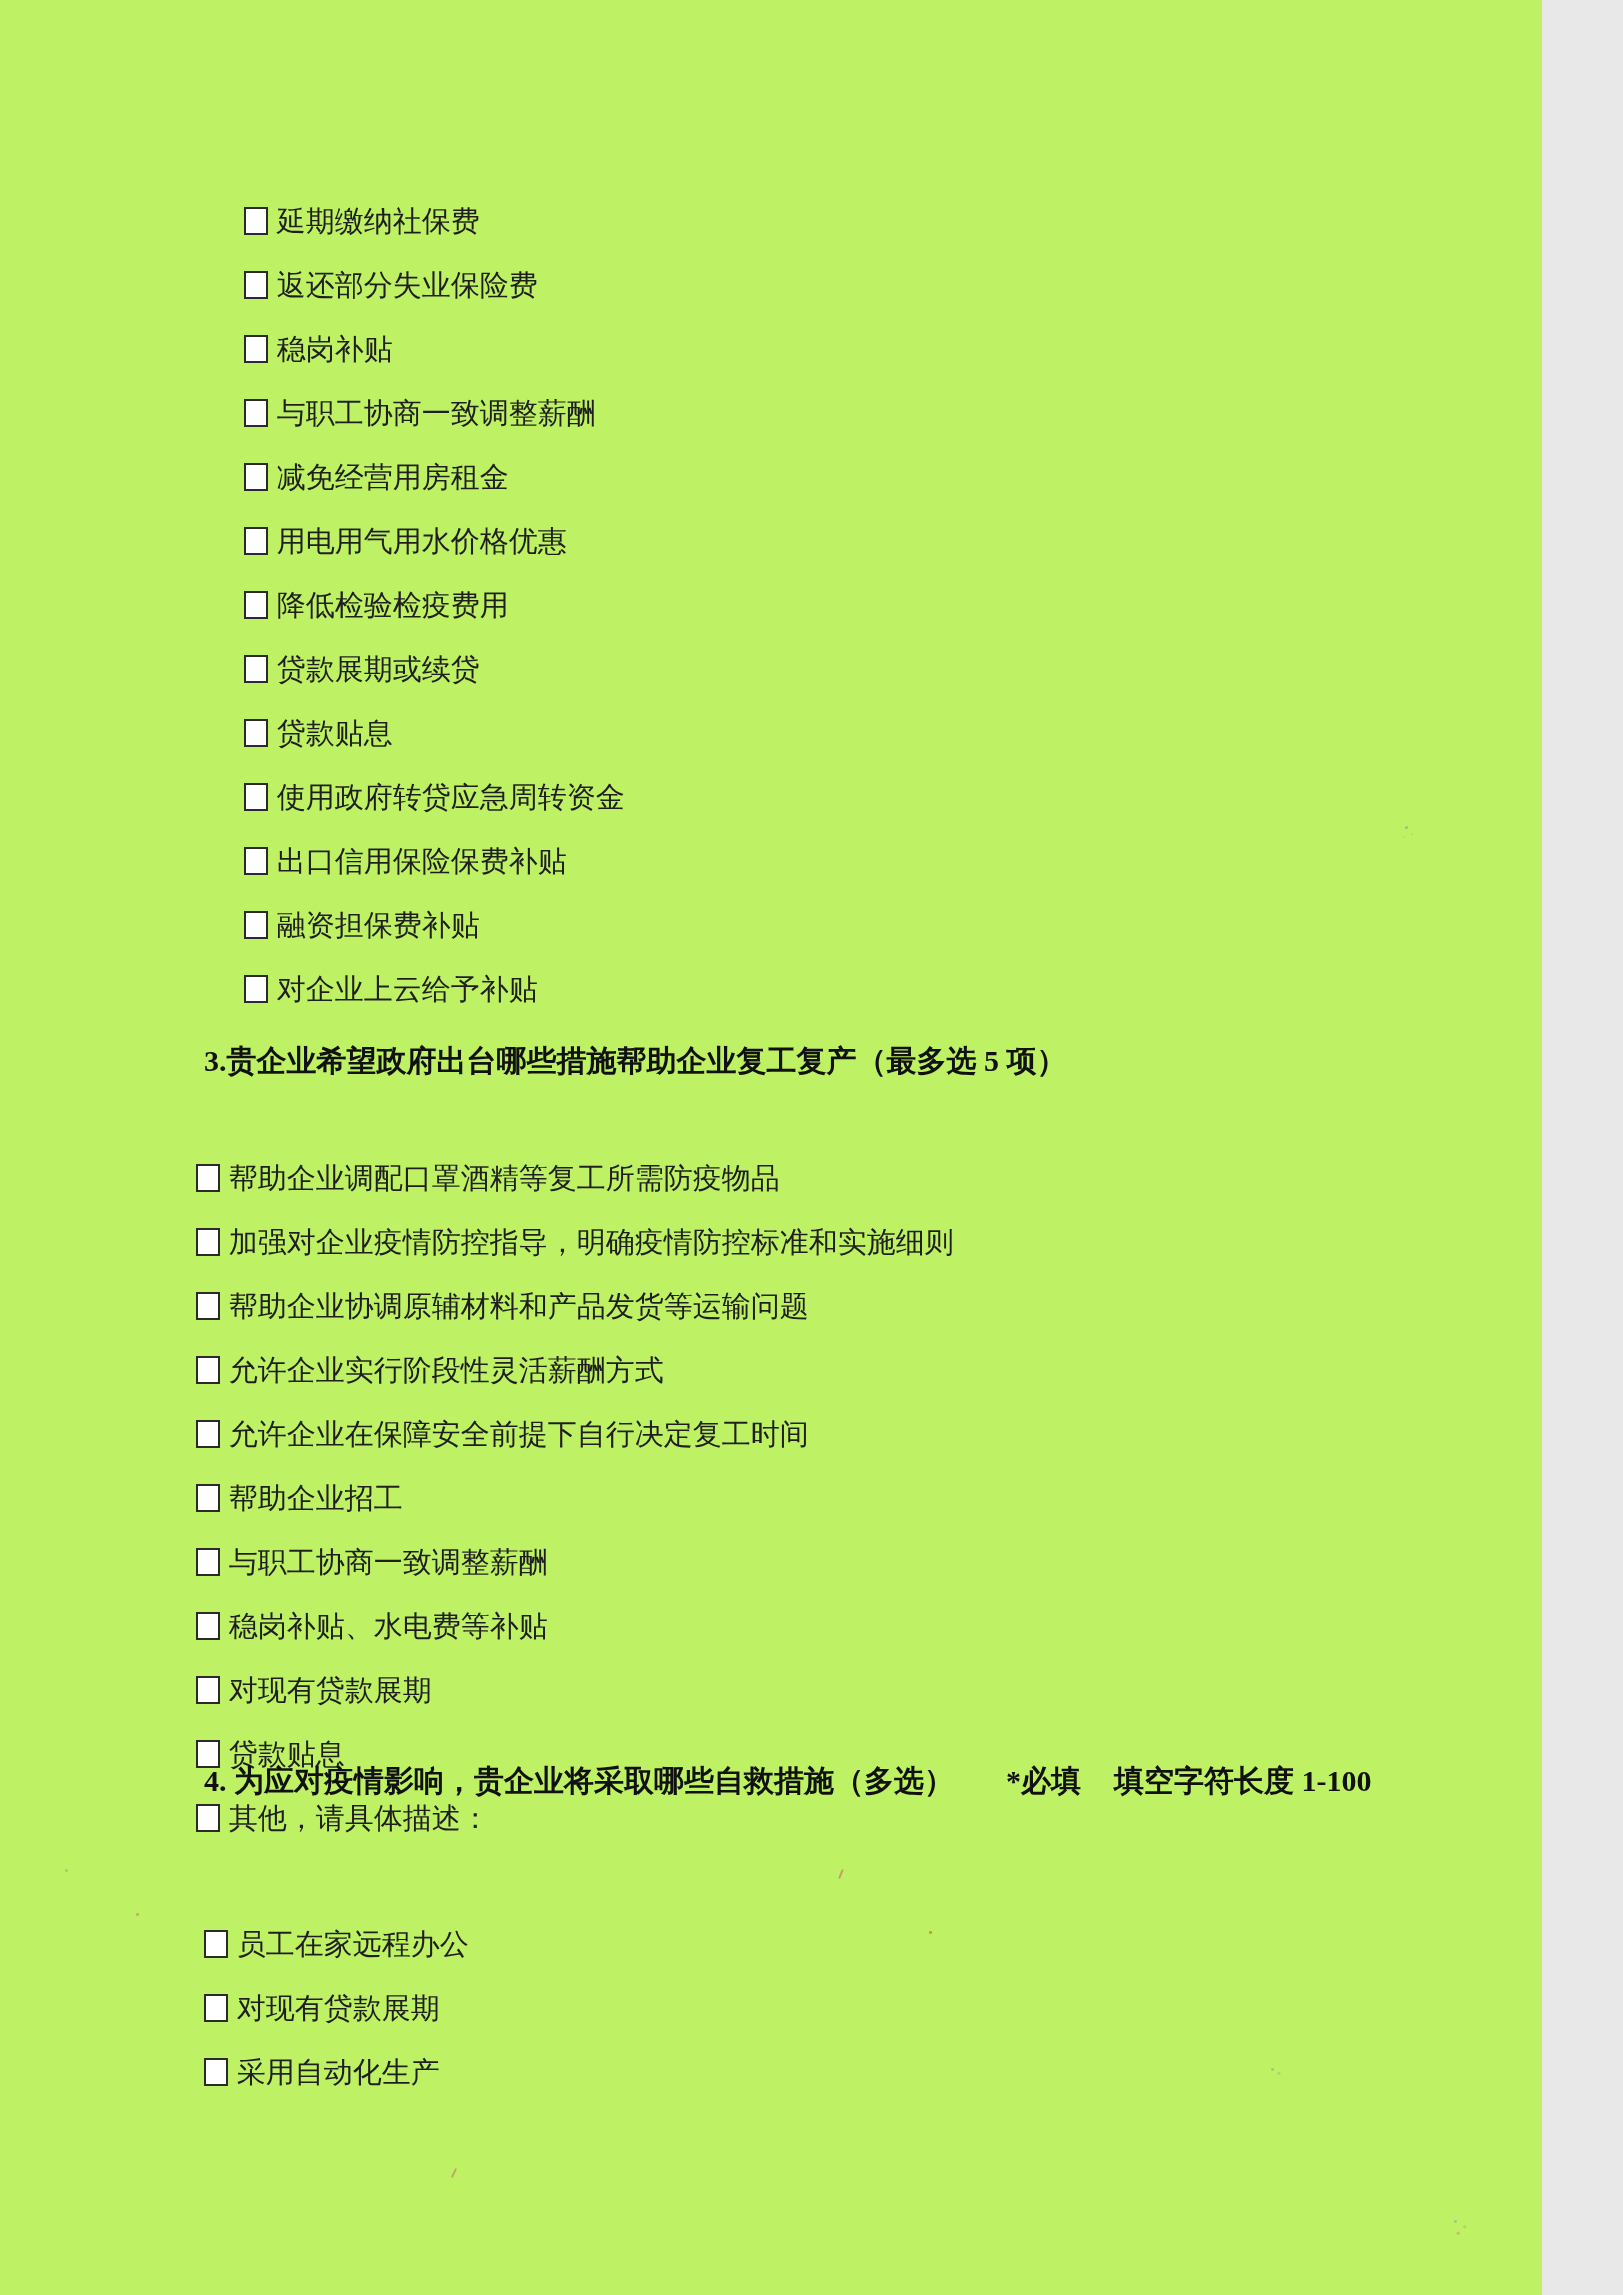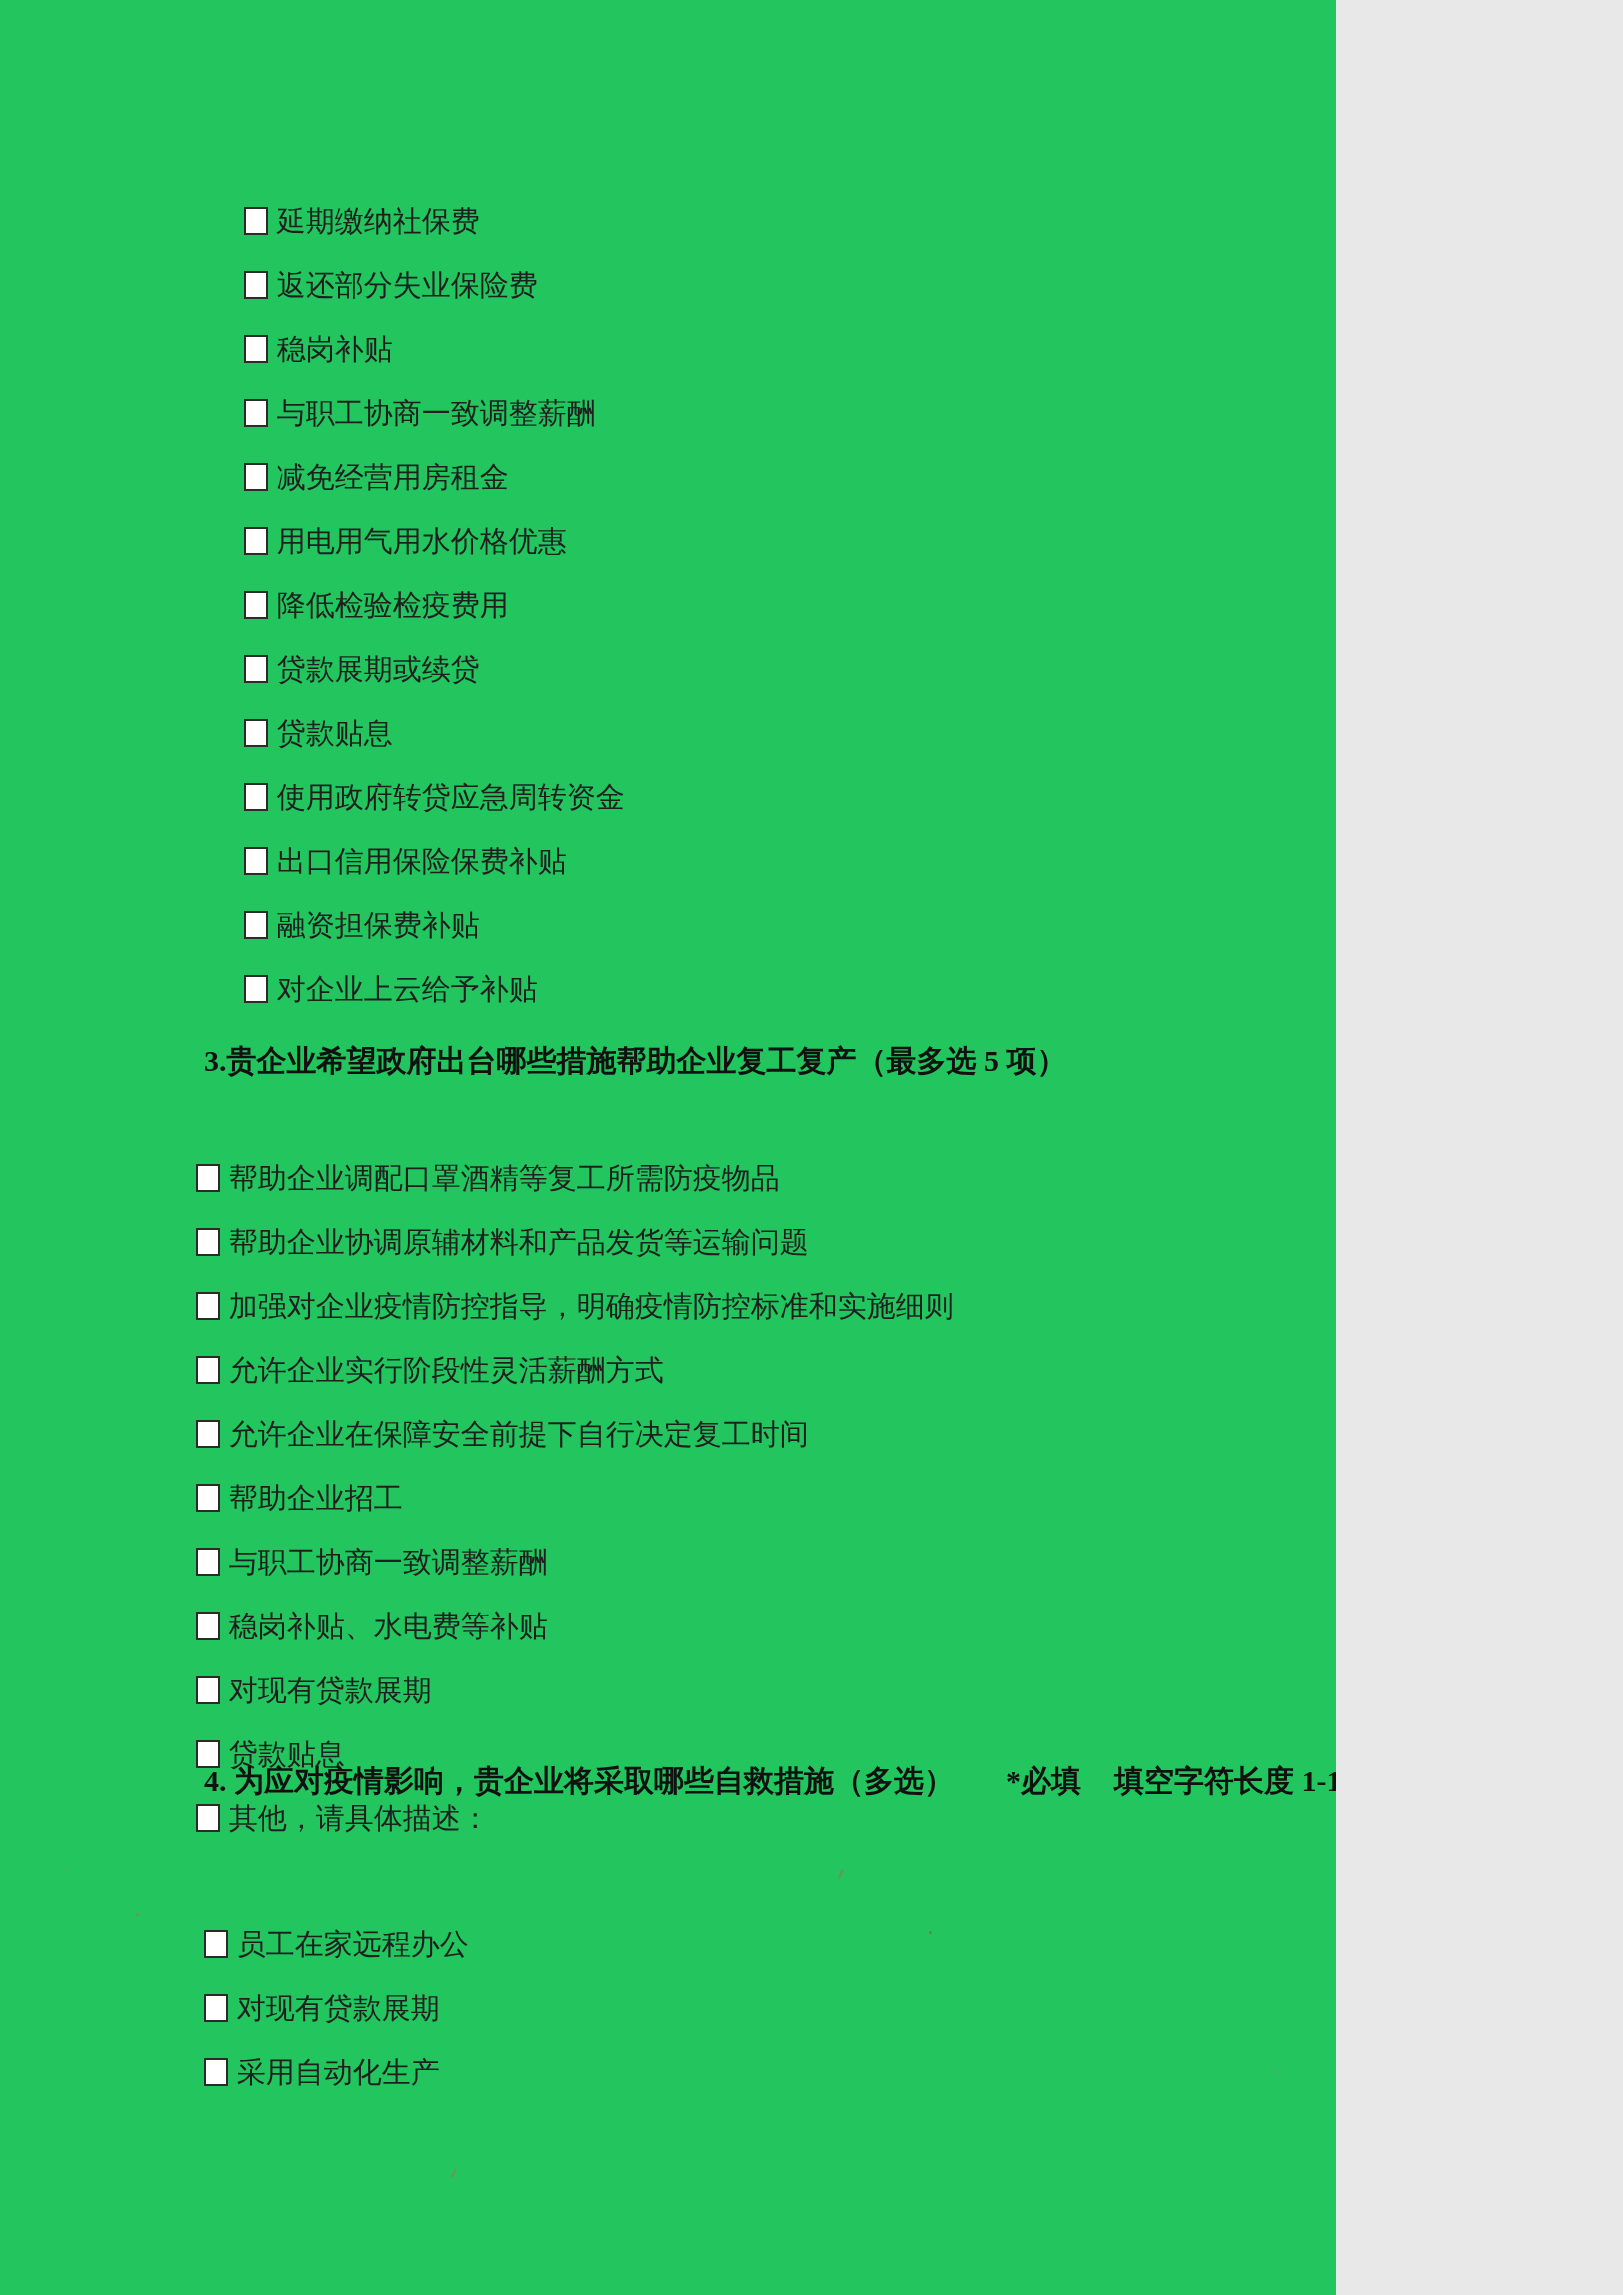--- a/index.html
+++ b/index.html
@@ -1,20 +1,20 @@
 <!DOCTYPE html>
 <html style="font-size:10.5px"><head>
 <meta charset="utf-8">
 <style>
   html, body { margin: 0; padding: 0; background: #e8e8e8; }
   .page {
     position: relative;
-    width: 1336px;
+    width: 1542px;
     height: 2295px;
-    background: #22c55e;
+    background: #bef264;
     overflow: hidden;
     font-family: "Liberation Serif", "DejaVu Serif", serif;
     color: #1f1f1f;
   }
   .list { position: absolute; }
   .opt {
     display: flex;
     align-items: center;
     height: 64px;
     font-size: 29px;
@@ -108,25 +108,25 @@
 
   <div class="q-heading" style="left:204px; top:1044px;">3.贵企业希望政府出台哪些措施帮助企业复工复产（最多选 5 项）</div>
 
   <div class="list" style="left:196px; top:1146px;">
     <div class="opt">
         <span class="cb"></span>
         <span>帮助企业调配口罩酒精等复工所需防疫物品</span>
       </div>
     <div class="opt">
         <span class="cb"></span>
-        <span>帮助企业协调原辅材料和产品发货等运输问题</span>
+        <span>加强对企业疫情防控指导，明确疫情防控标准和实施细则</span>
       </div>
     <div class="opt">
         <span class="cb"></span>
-        <span>加强对企业疫情防控指导，明确疫情防控标准和实施细则</span>
+        <span>帮助企业协调原辅材料和产品发货等运输问题</span>
       </div>
     <div class="opt">
         <span class="cb"></span>
         <span>允许企业实行阶段性灵活薪酬方式</span>
       </div>
     <div class="opt">
         <span class="cb"></span>
         <span>允许企业在保障安全前提下自行决定复工时间</span>
       </div>
     <div class="opt">

